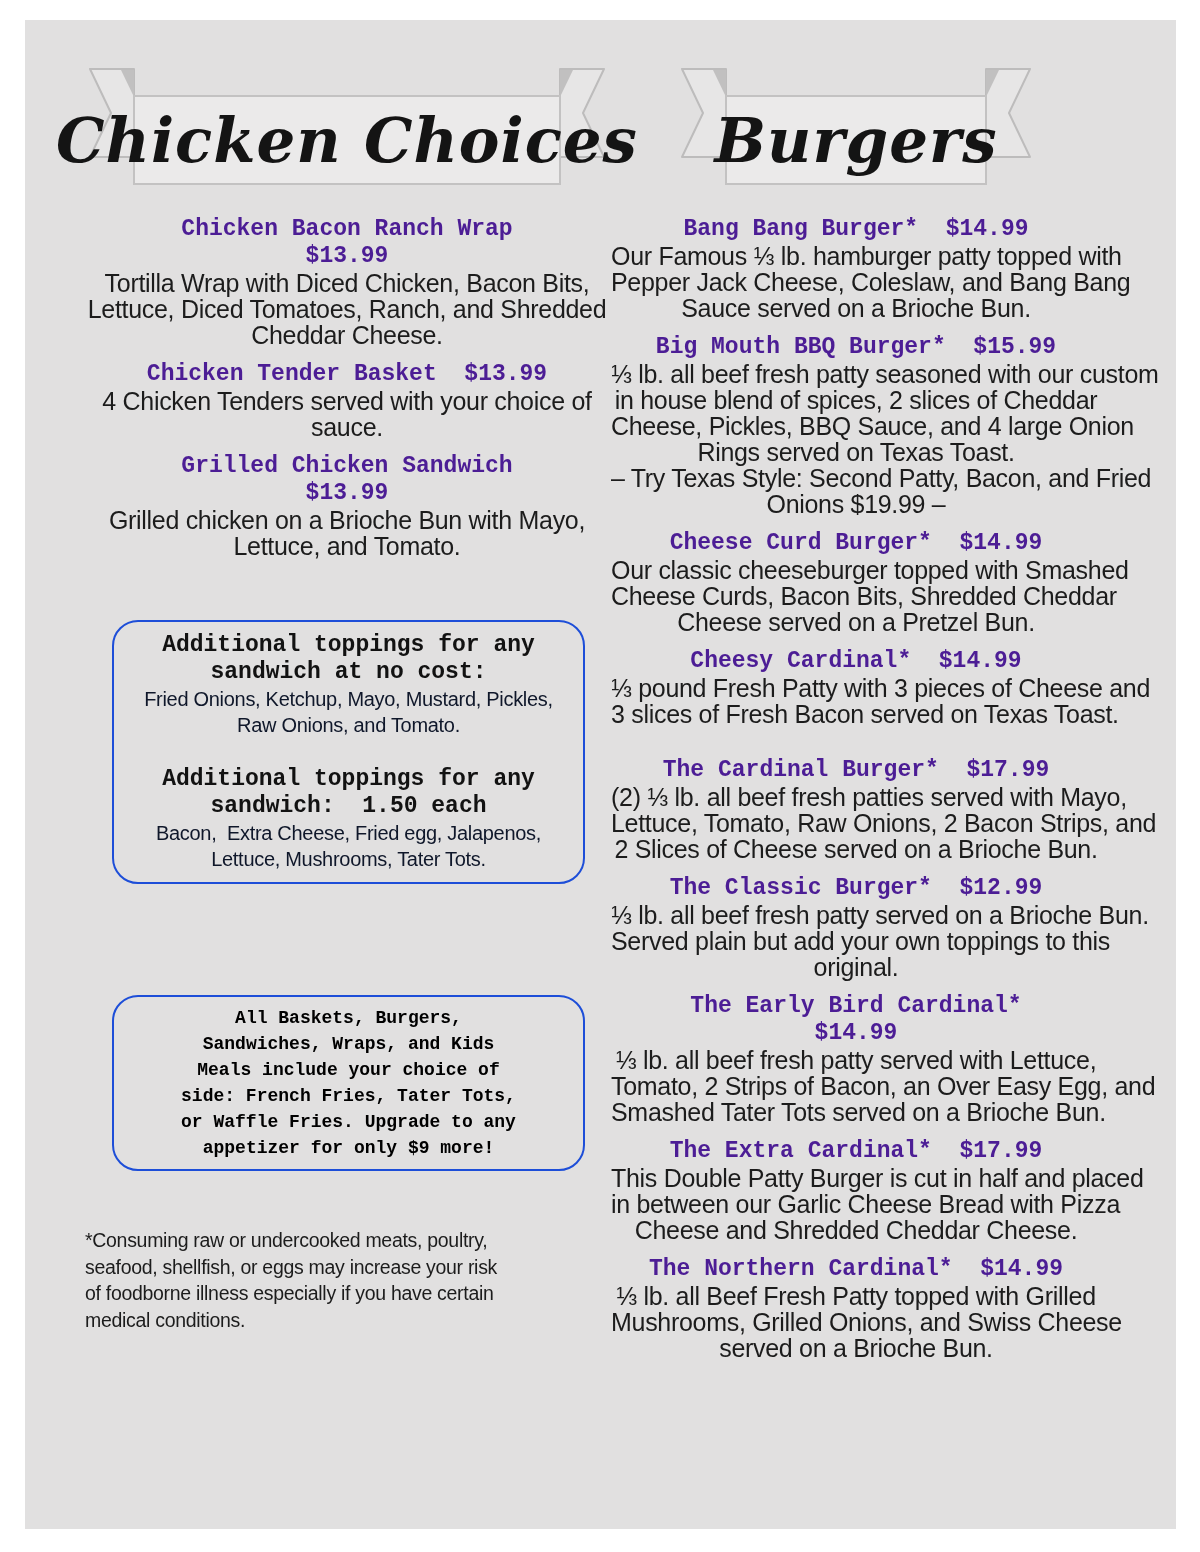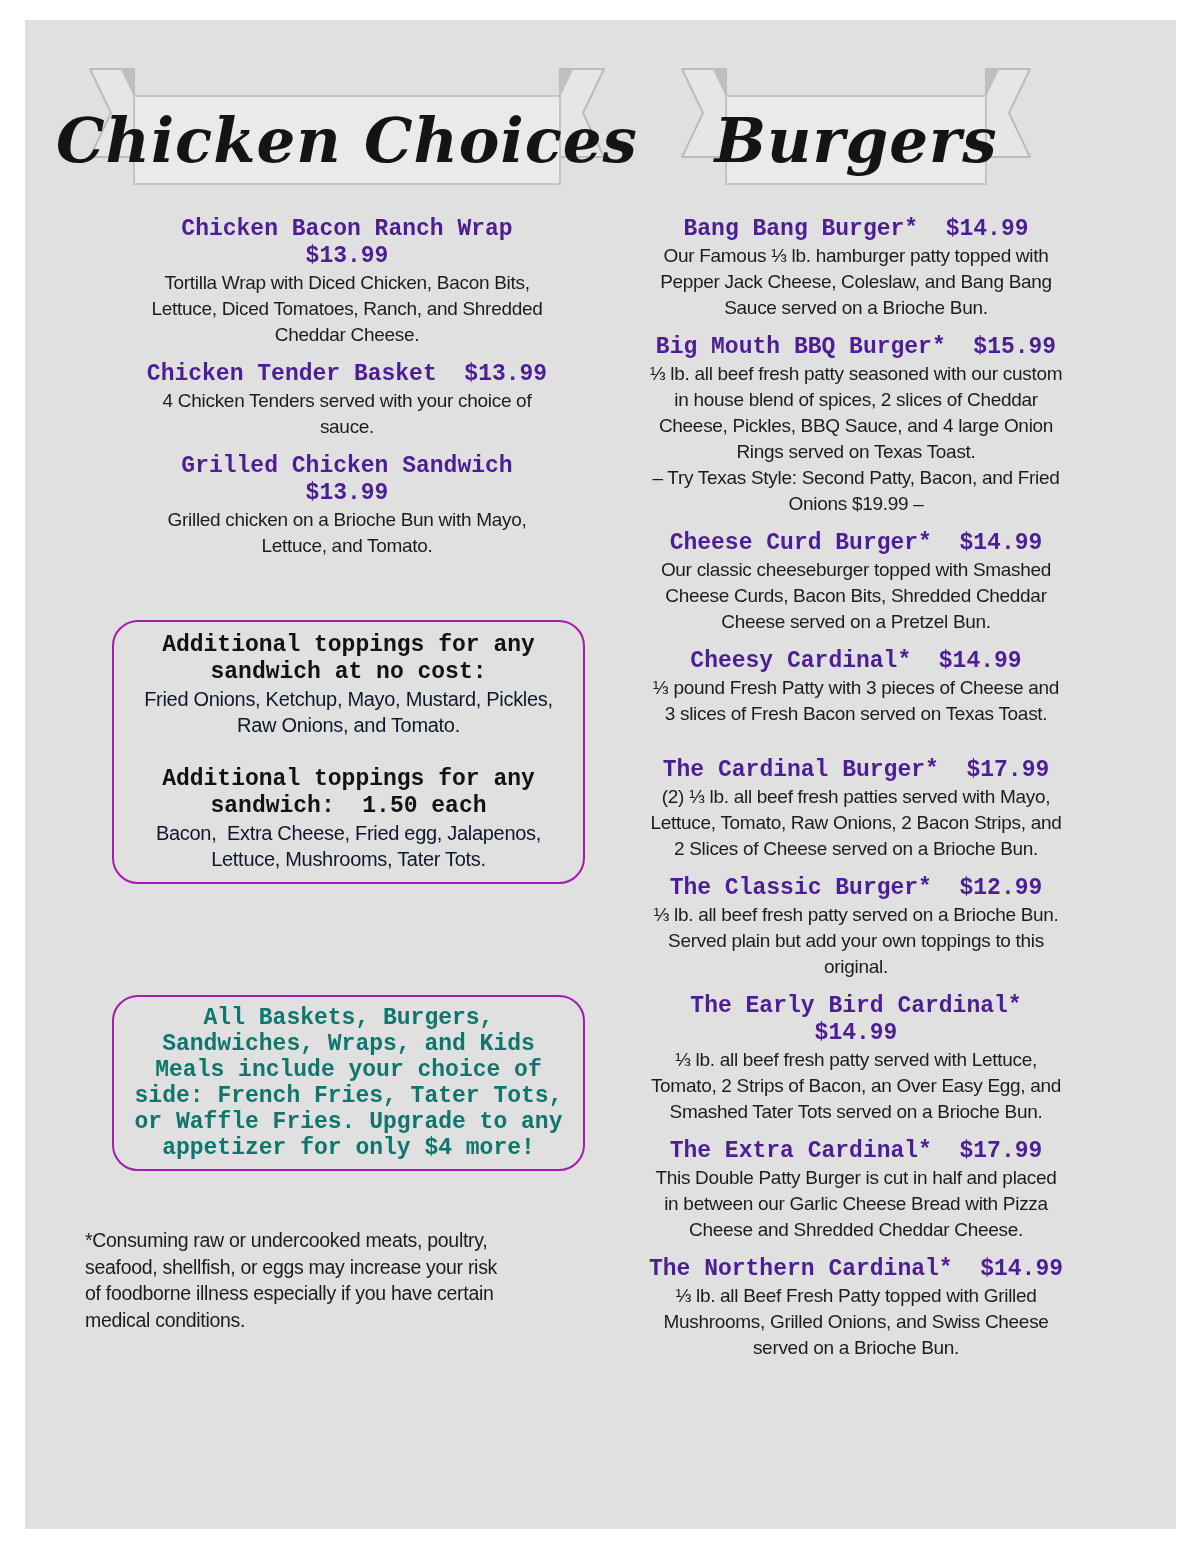--- a/index.html
+++ b/index.html
@@ -30,44 +30,44 @@
 
   
   .menu-item{margin-bottom:13px;}
   .menu-item.gap-after{margin-bottom:30px;}
   .item-title{
     font-family:"Liberation Mono",monospace;font-weight:bold;
     font-size:23px;line-height:27px;text-align:center;color:#4c1d95;
     white-space:pre-wrap;
   }
   .item-desc,.item-note{
-    font-size:19px;line-height:26px;text-align:center;color:#1c1c1c;
+    font-size:25px;line-height:26px;text-align:center;color:#1c1c1c;
     letter-spacing:-0.3px;
   }
   .desc-line,.note-line{white-space:pre;}
 
   
   .info-box{
-    border:2px solid #a21caf;border-radius:26px;
+    border:2px solid #1d4ed8;border-radius:26px;
     margin-left:27px;margin-right:24px;
     padding:10px 6px;text-align:center;
   }
   .box-toppings{margin-top:61px;}
   .box-sides{margin-top:111px;padding:8px 6px;}
   .box-section + .box-section{margin-top:28px;}
   .heading-line{
     font-family:"Liberation Mono",monospace;font-weight:bold;
     font-size:23px;line-height:27px;color:#121212;white-space:pre;
   }
   .body-line{
     font-size:20px;line-height:26px;color:#0f172a;letter-spacing:-0.3px;white-space:pre;
   }
   .sides-line{
     font-family:"Liberation Mono",monospace;font-weight:bold;
-    font-size:23px;line-height:26px;color:#0f766e;white-space:pre;
+    font-size:18px;line-height:26px;color:#000000;white-space:pre;
   }
 
   .disclaimer{
     margin-top:56px;font-size:19.5px;line-height:26.5px;text-align:left;
     color:#1c1c1c;letter-spacing:-0.3px;
   }
 </style>
 </head>
 <body>
 
@@ -121,21 +121,21 @@
           <div class="body-line">Bacon,  Extra Cheese, Fried egg, Jalapenos,</div>
           <div class="body-line">Lettuce, Mushrooms, Tater Tots.</div>
         </div>
       </div>
     <div class="info-box box-sides" id="box-sides">
         <div class="sides-line">All Baskets, Burgers,</div>
         <div class="sides-line">Sandwiches, Wraps, and Kids</div>
         <div class="sides-line">Meals include your choice of</div>
         <div class="sides-line">side: French Fries, Tater Tots,</div>
         <div class="sides-line">or Waffle Fries. Upgrade to any</div>
-        <div class="sides-line">appetizer for only $4 more!</div>
+        <div class="sides-line">appetizer for only $9 more!</div>
       </div>
     <div class="disclaimer" id="disclaimer">
         <div class="desc-line">*Consuming raw or undercooked meats, poultry,</div>
         <div class="desc-line">seafood, shellfish, or eggs may increase your risk</div>
         <div class="desc-line">of foodborne illness especially if you have certain</div>
         <div class="desc-line">medical conditions.</div>
       </div>
   </div>
 
   <div class="col col-right">

